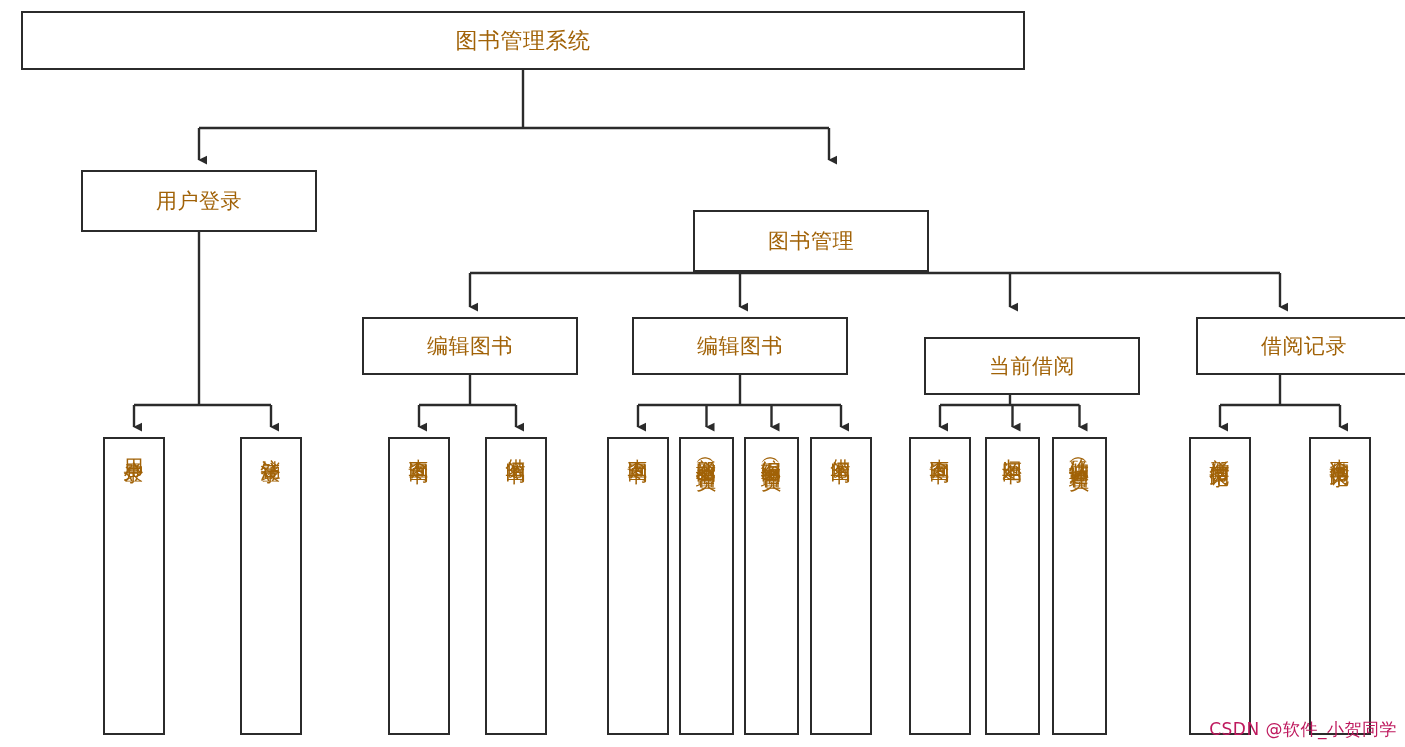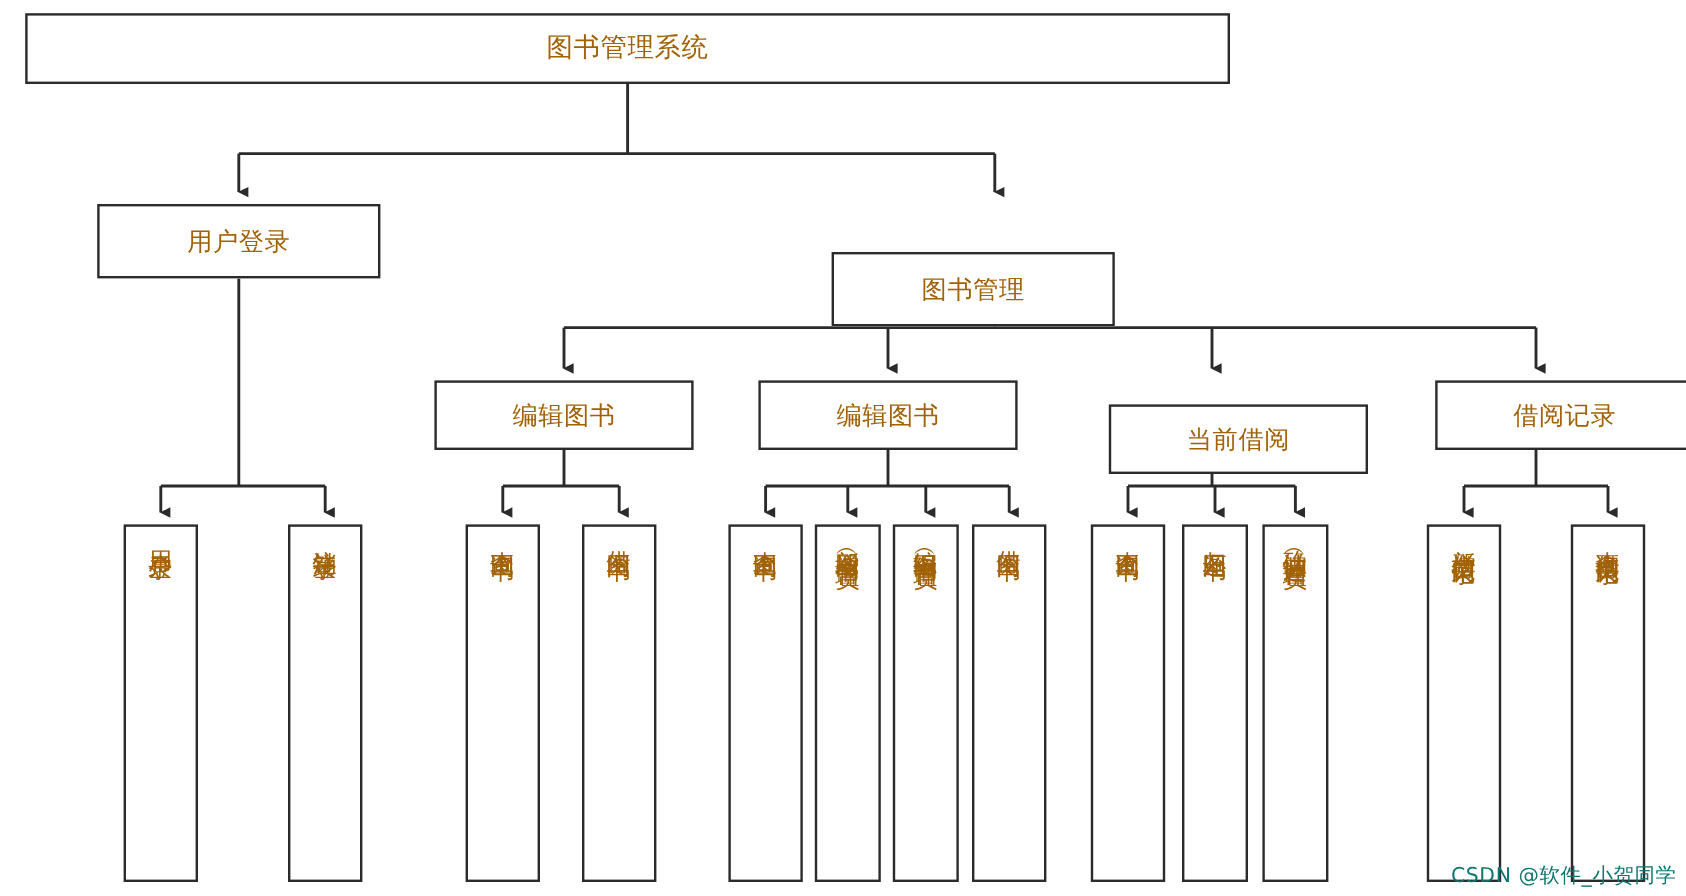--- a/index.html
+++ b/index.html
@@ -64,21 +64,21 @@
     font-size: 20px;
     line-height: 1.0;
     letter-spacing: 2px;
     white-space: nowrap;
   }
   #watermark {
     position: absolute;
     right: 8px;
     bottom: 6px;
     font-size: 17px;
-    color: #0f766e;
+    color: #be185d;
     letter-spacing: 0.5px;
     white-space: nowrap;
   }
 </style>
 </head>
 <body>
 
 <div id="diagram-root">
 
   <svg id="edge-layer" viewBox="0 0 1405 747" xmlns="http://www.w3.org/2000/svg">

